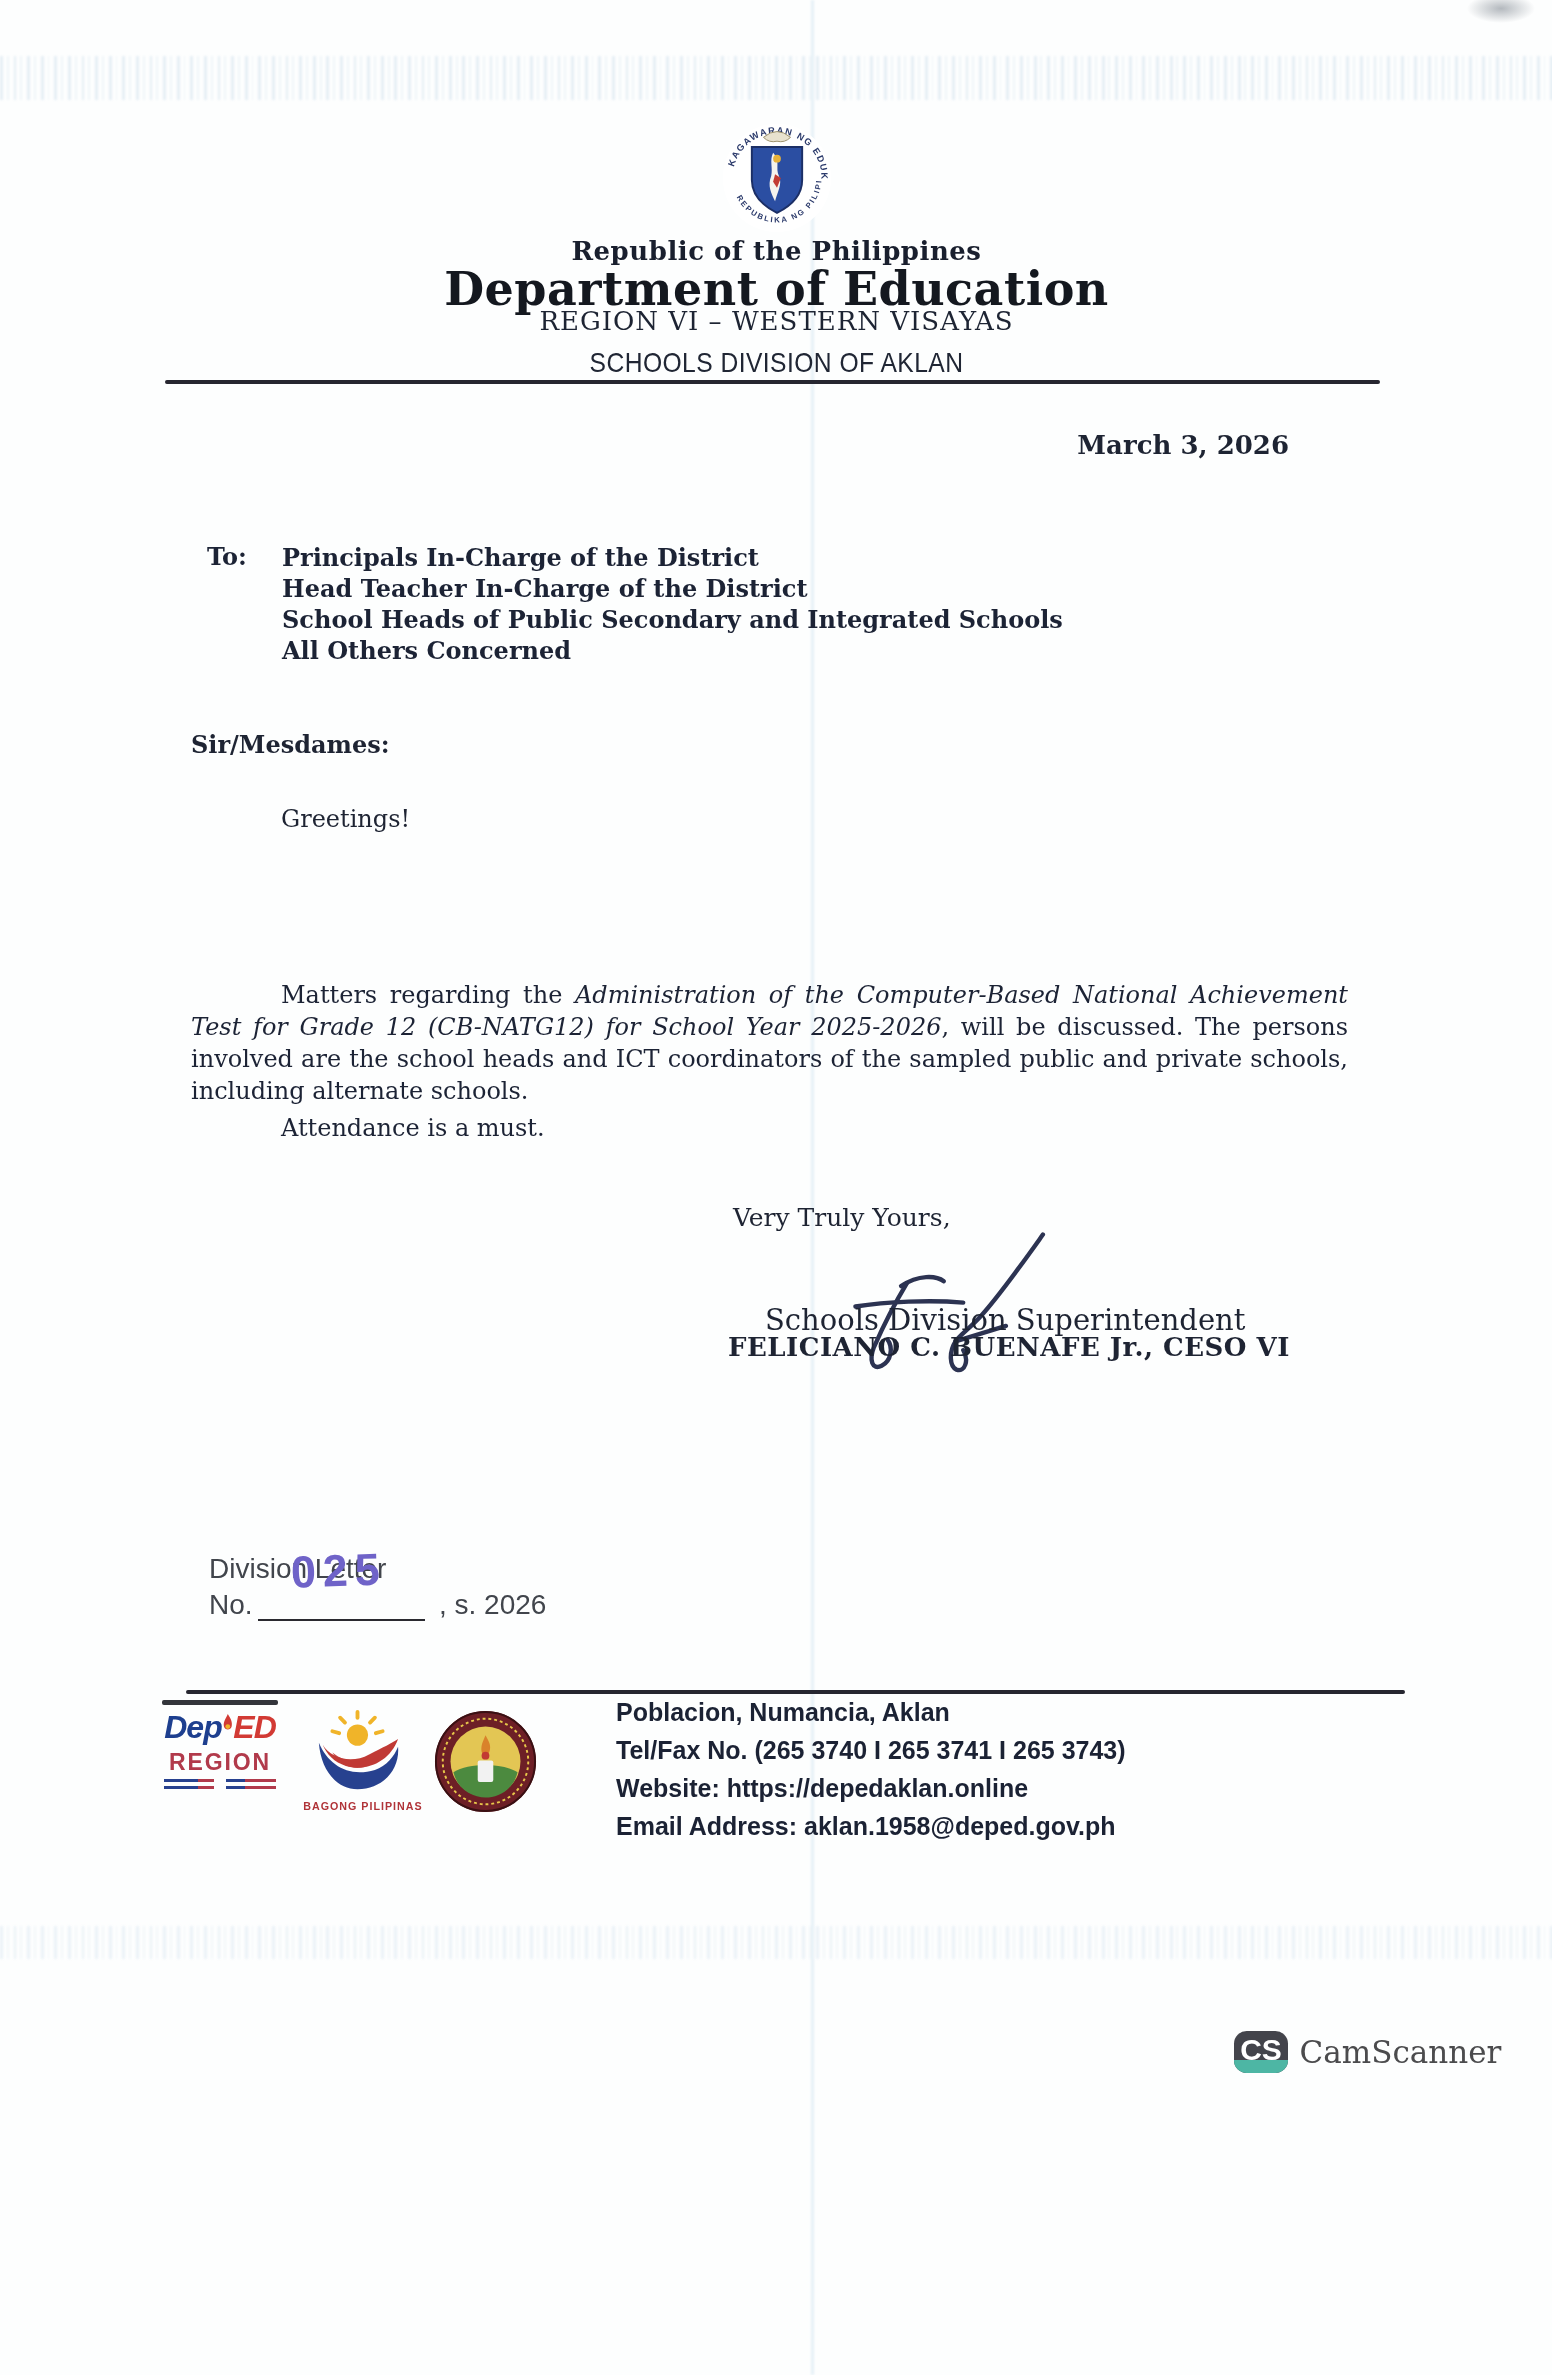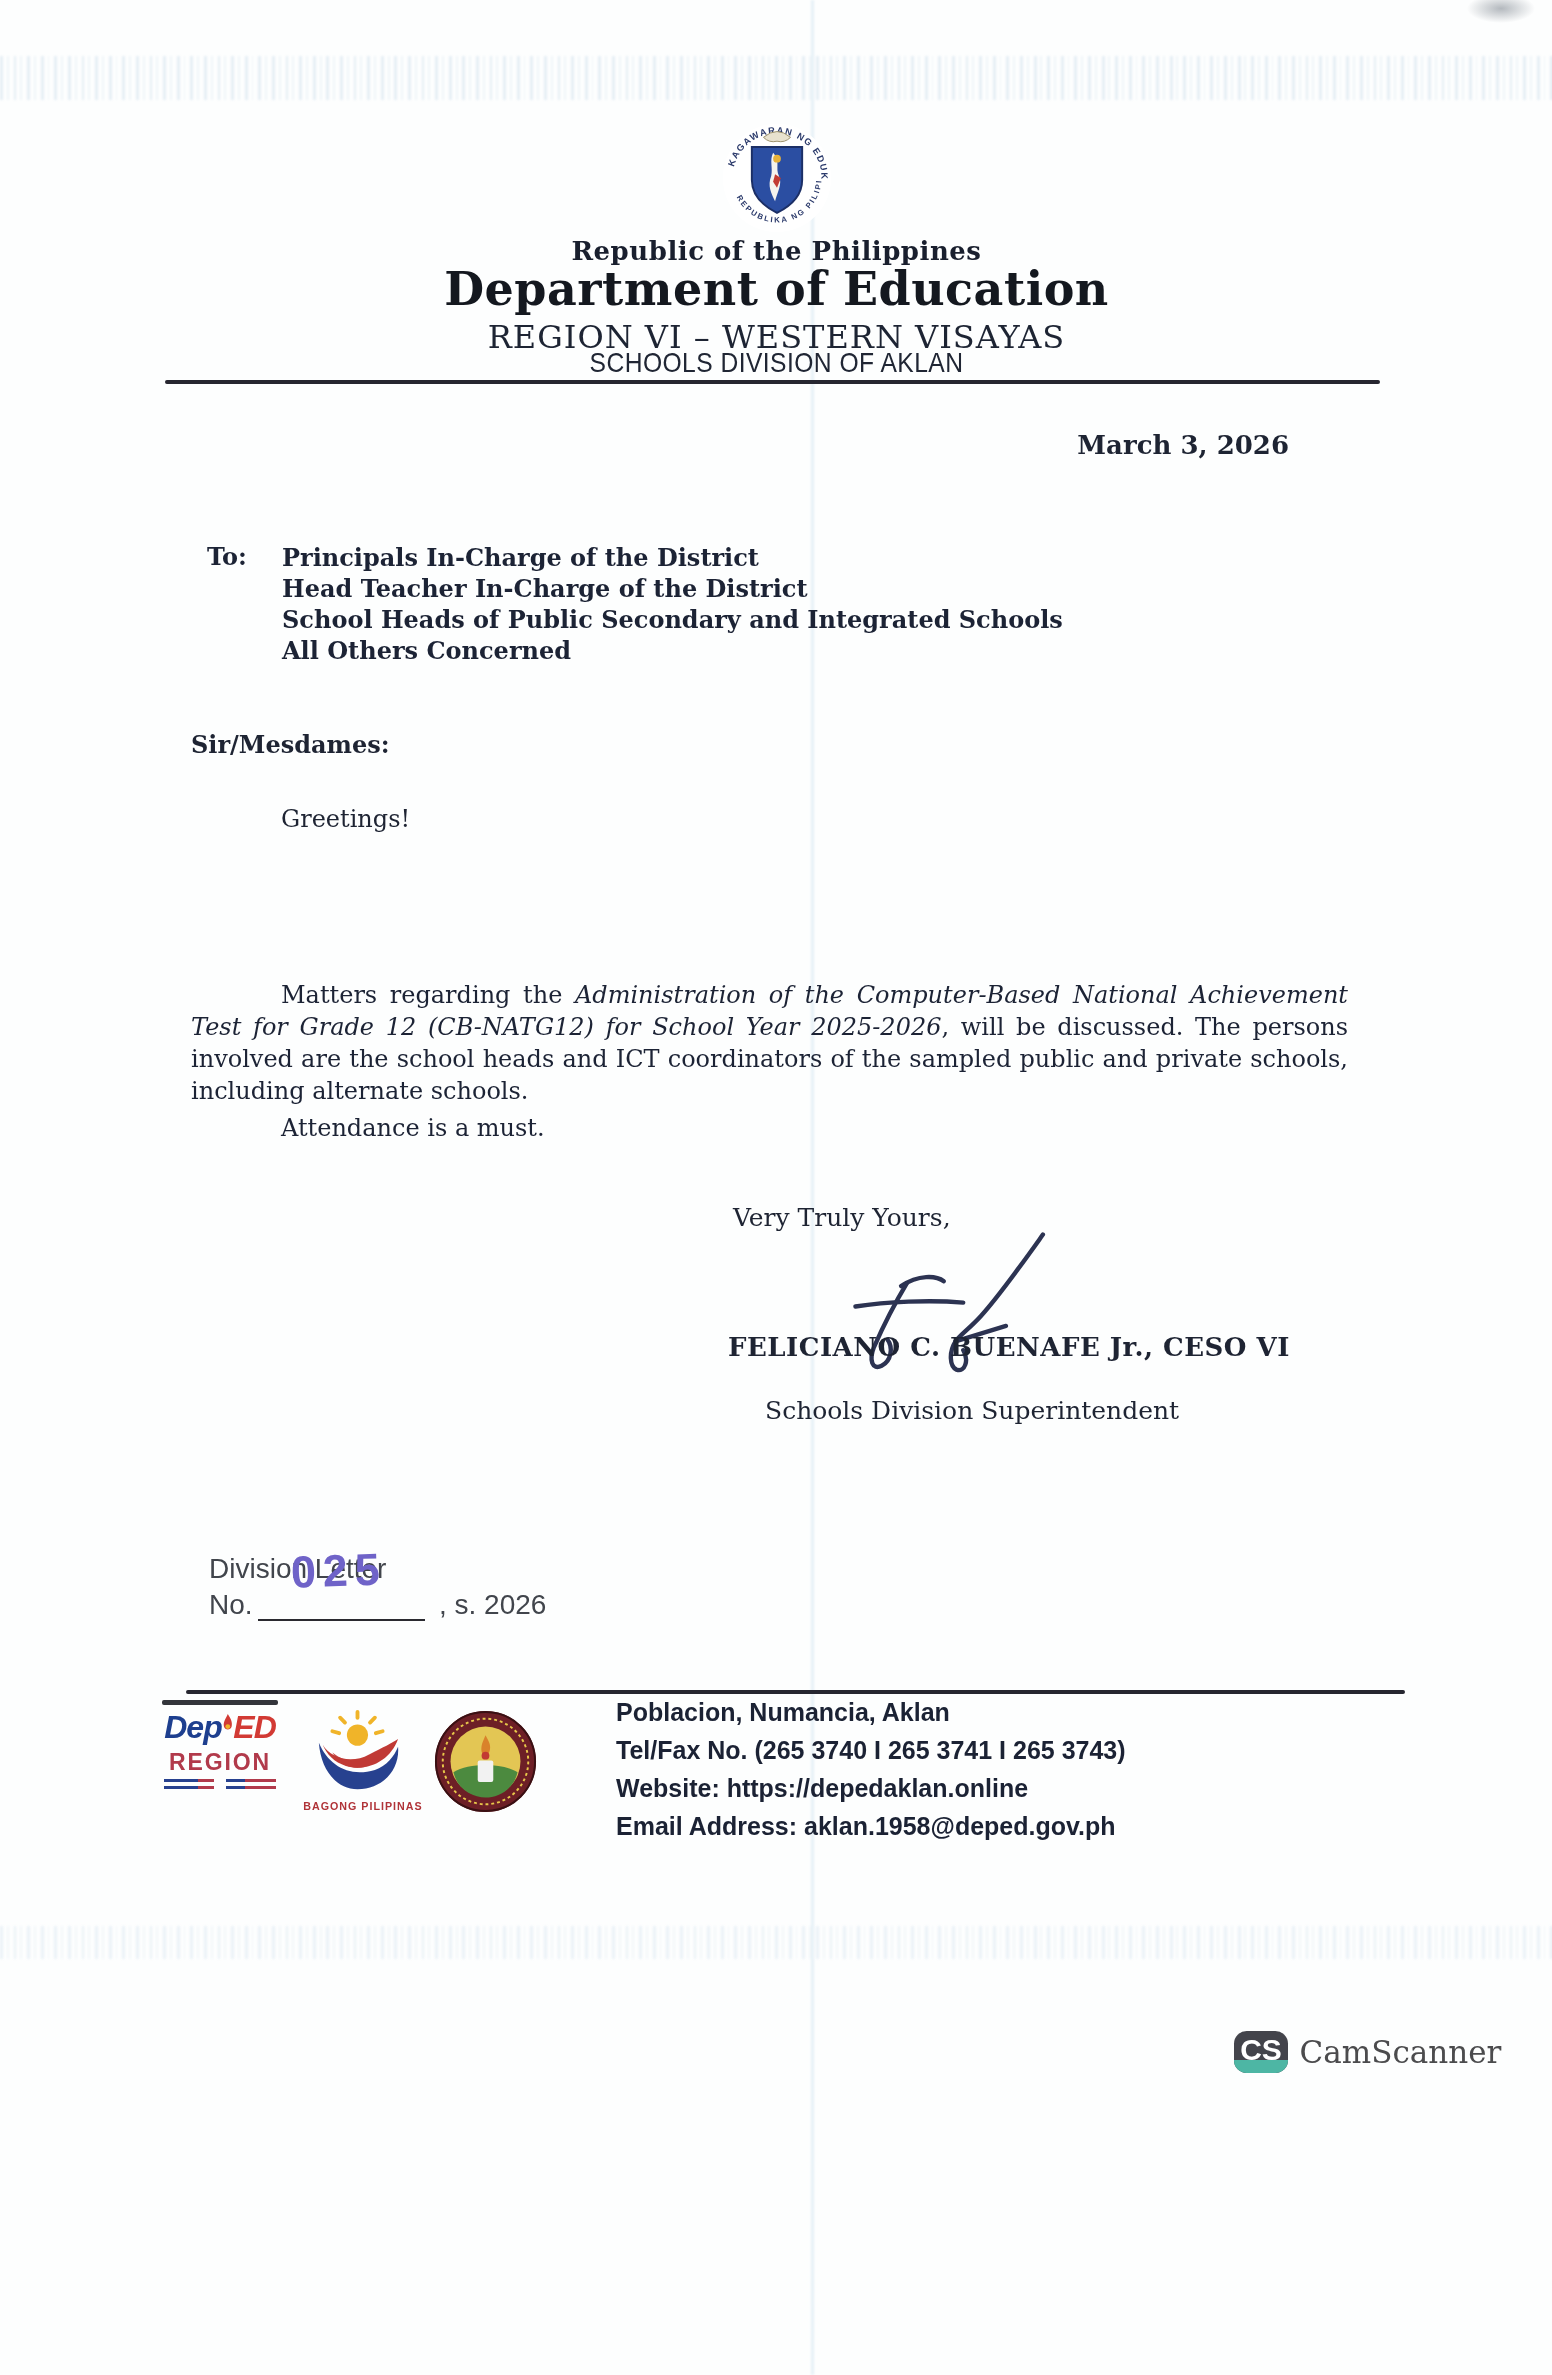--- a/index.html
+++ b/index.html
@@ -28,21 +28,21 @@
   .smudge-tr{
     position:absolute;
     background:radial-gradient(closest-side, rgba(90,100,112,0.45), rgba(90,100,112,0));
     border-radius:50%;
   }
   
   .hdr-seal{position:absolute;left:50%;transform:translateX(-50%);}
   .hdr-line{position:absolute;left:0;width:100%;text-align:center;white-space:nowrap;}
   .hdr-republic{top:236px;font-size:26px;font-weight:bold;color:#191f2e;letter-spacing:0.5px;}
   .hdr-department{top:262px;font-size:46px;font-weight:bold;color:#14181f;letter-spacing:0.5px;}
-  .hdr-region{top:318px;font-size:32px;color:#1d2433;letter-spacing:1px;}
+  .hdr-region{top:306px;font-size:26px;color:#1d2433;letter-spacing:1px;}
   .hdr-division{top:347px;font-size:28px;color:#202634;
     font-family:"Liberation Sans", sans-serif;
     transform:scaleX(0.88);transform-origin:center;letter-spacing:0.5px;}
   .rule{position:absolute;background:#262630;height:3.9px;border-radius:1.9px;}
   .rule-header{top:380px;left:165px;width:1215px;}
   .rule-footer{top:1690px;left:186px;width:1219px;}
   
   .date-line{position:absolute;top:430px;right:264px;font-size:26px;font-weight:bold;}
   .to-block{position:absolute;left:207px;top:542px;display:flex;font-size:24px;font-weight:bold;color:#1c2335;}
   .to-label{width:75px;}
@@ -52,21 +52,21 @@
   .para{position:absolute;left:191px;width:1157px;font-size:24px;line-height:32px;
     text-align:justify;text-indent:90px;color:#1c2335;}
   .para-1{top:860px;}
   .para-2{top:955px;}
   .para-3{position:absolute;left:281px;top:1114px;font-size:24px;color:#1c2335;}
   .italic{font-style:italic;}
   
   .valediction{position:absolute;left:733px;top:1203px;font-size:25px;}
   .signature-svg{position:absolute;left:833px;top:1221px;}
   .signatory-name{position:absolute;left:728px;top:1332px;font-size:26px;font-weight:bold;letter-spacing:0.5px;}
-  .signatory-title{position:absolute;left:765px;top:1396px;font-size:25px;}
+  .signatory-title{position:absolute;left:765px;top:1303px;font-size:29px;}
   
   .ref-block{position:absolute;left:209px;top:1553px;
     font-family:"Liberation Sans", sans-serif;font-size:28px;color:#41454c;}
   .ref-row2{display:flex;align-items:flex-end;margin-top:3.9px;}
   .ref-blank{display:inline-block;width:167px;border-bottom:2.9px solid #2a2a30;height:27px;margin-left:5.8px;}
   .ref-series{margin-left:13.6px;}
   .ref-stamp{position:absolute;left:82px;top:-7.8px;
     color:#6f63c8;font-size:45px;font-weight:bold;letter-spacing:6.8px;
     font-family:"Liberation Sans", sans-serif;transform:rotate(-2deg);}
   

